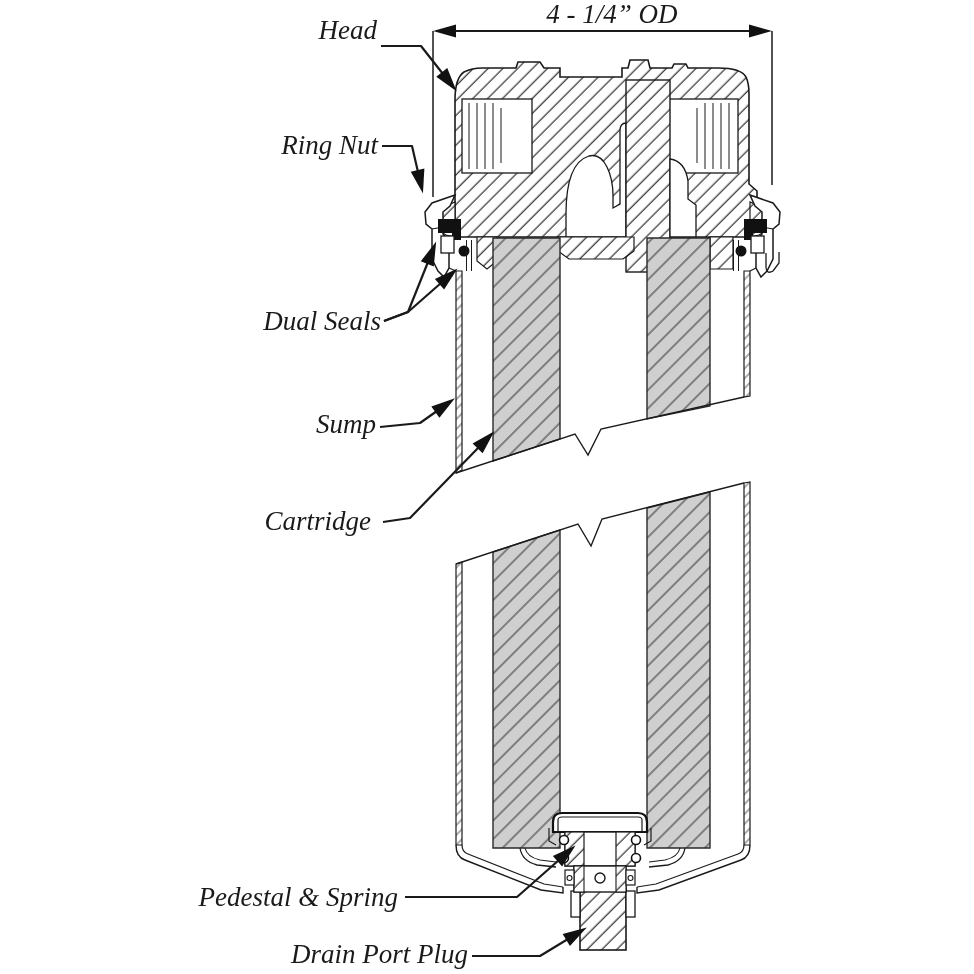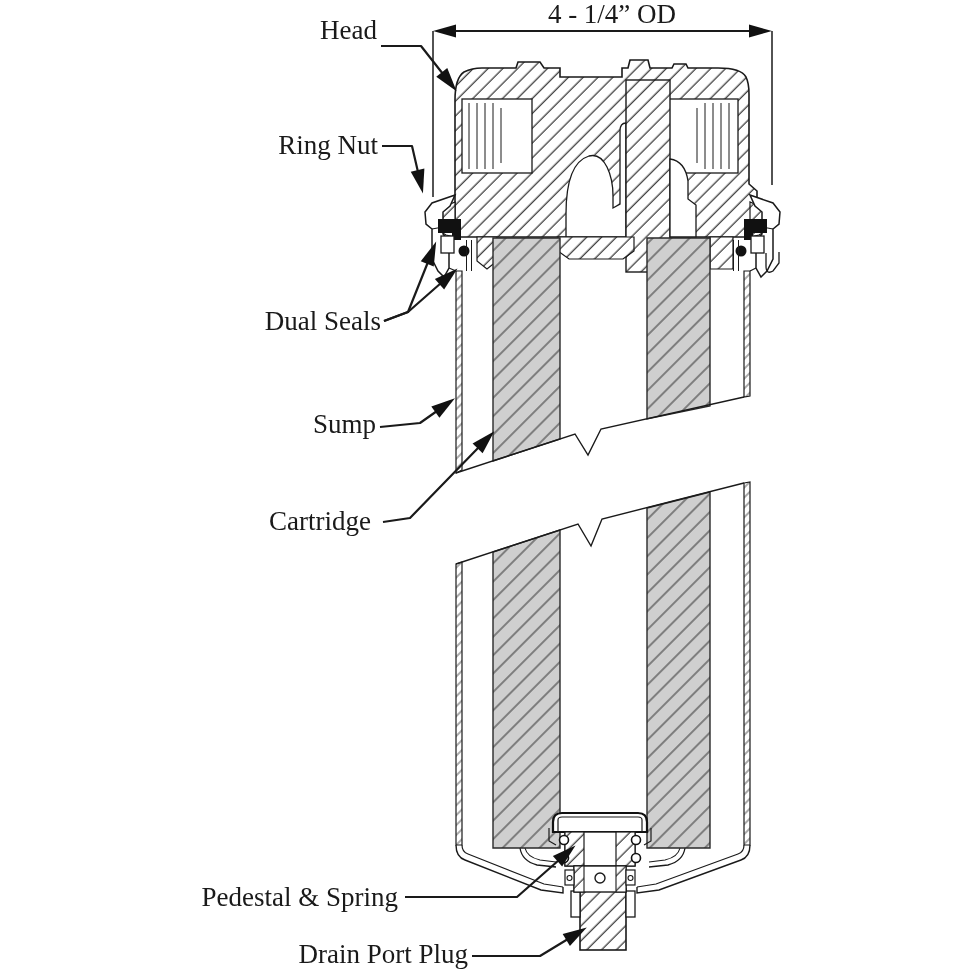--- a/index.html
+++ b/index.html
@@ -3,20 +3,21 @@
 <meta charset="utf-8">
 <style>
   :root{
     --line:#1a1a1a;
     --bg:#ffffff;
   }
   html,body{margin:0;padding:0;background:var(--bg);}
   .page{
     width:974px;height:974px;position:relative;background:var(--bg);
     font-family:"Liberation Serif","DejaVu Serif",serif;
+    font-style:italic;
   }
   svg{display:block}
   text{
     font-family:"Liberation Serif","DejaVu Serif",serif;
     font-size:27px;
     fill:var(--line);
   }
   .lead{stroke:var(--line);stroke-width:2.2;fill:none;stroke-linejoin:round;}
   .ol{stroke:var(--line);fill:none;}
 </style>

